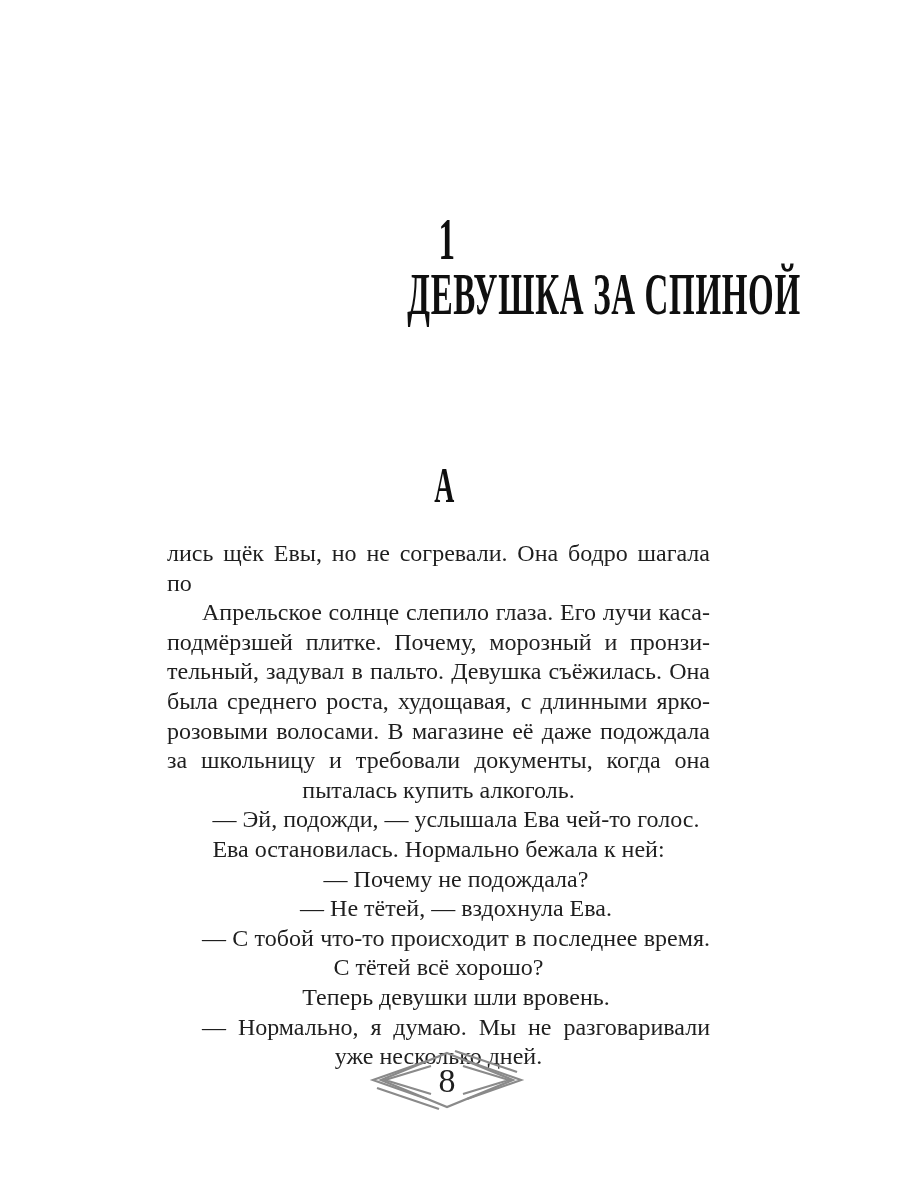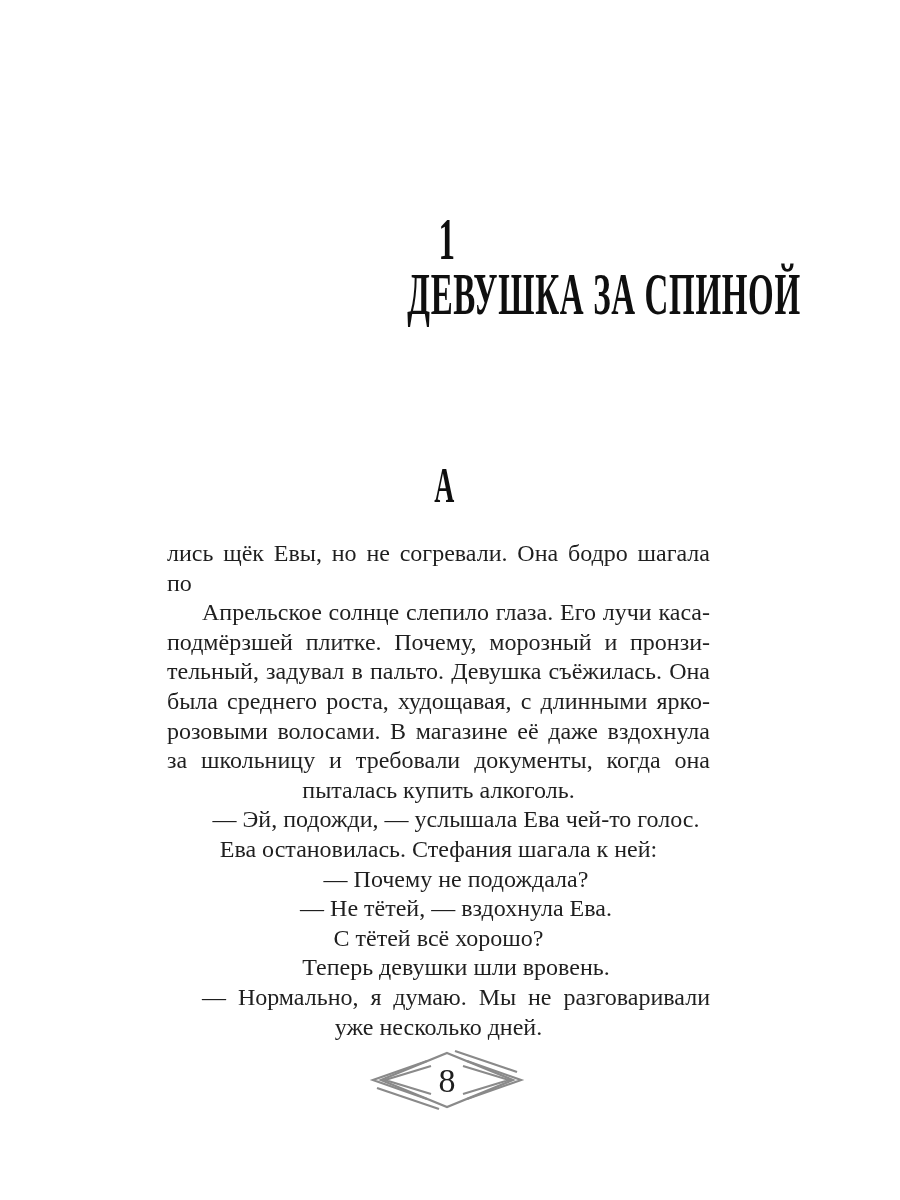--- a/index.html
+++ b/index.html
@@ -68,27 +68,28 @@
   <div class="section-initial">
     <span class="deco">А</span>
   </div>
 
   <div class="body-text" id="body-text">
       <div class="line justify">лись щёк Евы, но не согревали. Она бодро шагала по</div>
       <div class="line indent justify">Апрельское солнце слепило глаза. Его лучи каса-</div>
       <div class="line justify">подмёрзшей плитке. Почему, морозный и пронзи-</div>
       <div class="line justify">тельный, задувал в пальто. Девушка съёжилась. Она</div>
       <div class="line justify">была среднего роста, худощавая, с длинными ярко-</div>
-      <div class="line justify">розовыми волосами. В магазине её даже вздохнула</div>
+      <div class="line justify">розовыми волосами. В магазине её даже подождала</div>
       <div class="line justify">за школьницу и требовали документы, когда она</div>
       <div class="line">пыталась купить алкоголь.</div>
       <div class="line indent">— Эй, подожди, — услышала Ева чей-то голос.</div>
-      <div class="line">Ева остановилась. Стефания шагала к ней:</div>
+      <div class="line">Ева остановилась. Нормально бежала к ней:</div>
       <div class="line indent">— Почему не подождала?</div>
       <div class="line indent">— Не тётей, — вздохнула Ева.</div>
+      <div class="line indent justify">— С тобой что-то происходит в последнее время.</div>
       <div class="line">С тётей всё хорошо?</div>
       <div class="line indent">Теперь девушки шли вровень.</div>
       <div class="line indent justify">— Нормально, я думаю. Мы не разговаривали</div>
       <div class="line">уже несколько дней.</div>
     </div>
 
   <div class="folio">
     <svg class="ornament" viewBox="0 0 160 64" width="160" height="64" xmlns="http://www.w3.org/2000/svg">
       <polygon points="80,5 146,32 80,59 14,32"></polygon>
       <path d="M60,13 L6,32 L60,51"></path>

